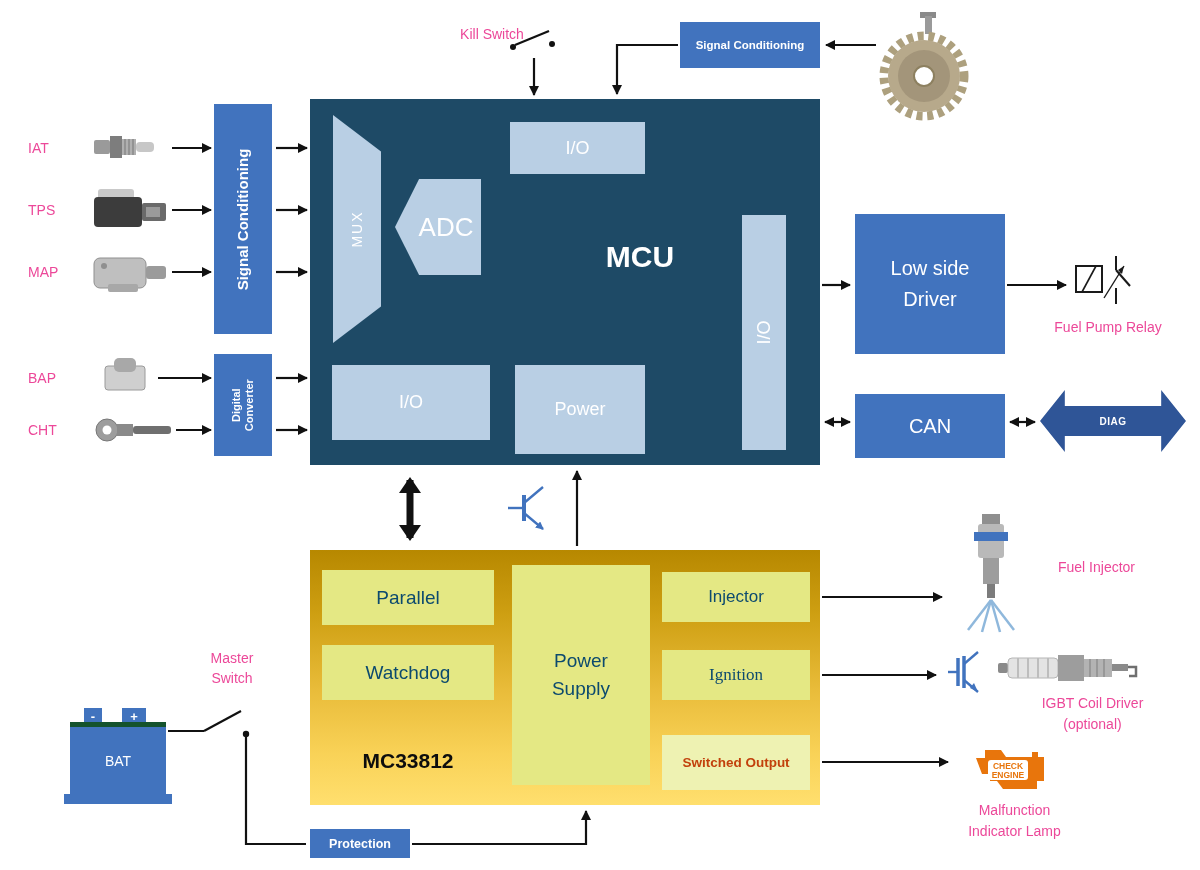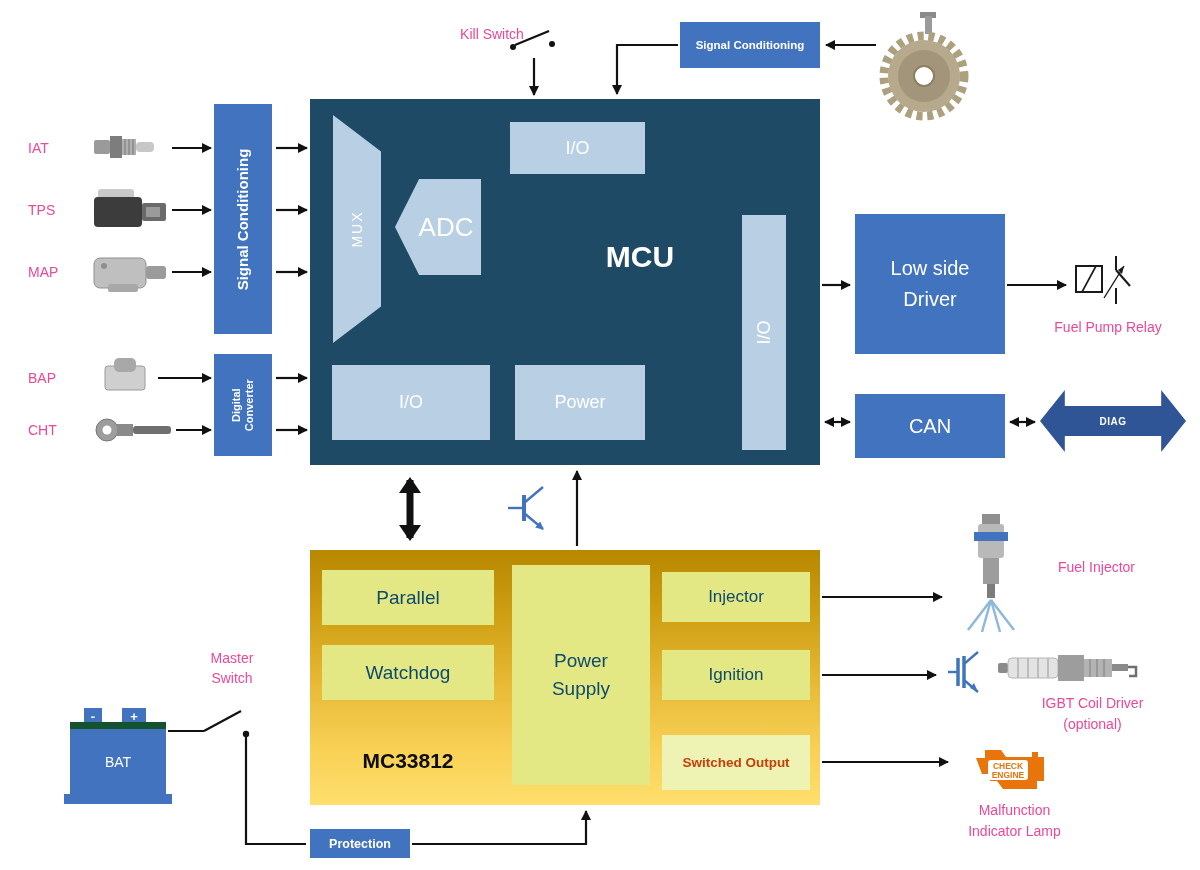--- a/index.html
+++ b/index.html
@@ -105,21 +105,21 @@
     <div class="abs lb flex" style="left:200px;top:23px;width:135px;height:52px;font-size:18px;">
       <span>I/O</span>
     </div>
     <div class="abs flex" style="left:240px;top:138px;width:180px;height:40px;color:#fff;font-size:30px;font-weight:bold;">MCU</div>
     <div class="abs lb flex vert" style="left:432px;top:116px;width:44px;height:235px;font-size:18px;">
       <span>I/O</span>
     </div>
     <div class="abs lb flex" style="left:22px;top:266px;width:158px;height:75px;font-size:18px;">
       <span>I/O</span>
     </div>
-    <div class="abs lb flex" style="left:205px;top:266px;width:130px;height:75px;font-size:18px;">
+    <div class="abs lb flex" style="left:205px;top:266px;width:130px;height:89px;font-size:18px;">
       <span>Power</span>
     </div>
   </div>
 
   <div class="abs blue flex" style="left:855px;top:214px;width:150px;height:140px;font-size:20px;line-height:1.55;">
     <span style="width:100px;">Low side Driver</span>
   </div>
 
   <svg class="icon-svg" style="left:1072px;top:252px;" width="64" height="58" viewBox="0 0 64 58">
     <rect x="4" y="14" width="26" height="26" fill="none" stroke="#1a1a1a" stroke-width="2"></rect>
@@ -146,35 +146,35 @@
     </div>
     <div class="abs yellow flex" style="left:12px;top:95px;width:172px;height:55px;font-size:19px;">
       <span>Watchdog</span>
     </div>
     <div class="abs yellow flex" style="left:202px;top:15px;width:138px;height:220px;font-size:19px;line-height:1.5;">
       <span style="width:80px;">Power Supply</span>
     </div>
     <div class="abs yellow flex" style="left:352px;top:22px;width:148px;height:50px;font-size:17px;">
       <span>Injector</span>
     </div>
-    <div class="abs yellow flex" style="left:352px;top:100px;width:148px;height:50px;font-size:17px;">
+    <div class="abs yellow flex" style="left:352px;top:100px;width:148px;height:50px;font-size:17px;font-family:Liberation Serif, serif;">
       <span>Ignition</span>
     </div>
     <div class="abs yellow-light flex" style="left:352px;top:185px;width:148px;height:55px;font-size:13.5px;font-weight:bold;">
       <span>Switched Output</span>
     </div>
     <div class="abs flex" style="left:12px;top:196px;width:172px;height:30px;color:#0d0d0d;font-size:21px;font-weight:bold;">MC33812</div>
   </div>
 
   <div class="abs label flex" style="left:196px;top:648px;width:72px;line-height:1.45;">Master Switch</div>
 
   <div>
     <div class="abs blue flex" style="left:84px;top:708px;width:18px;height:16px;font-size:13px;font-weight:bold;">-</div>
     <div class="abs blue flex" style="left:122px;top:708px;width:24px;height:16px;font-size:13px;font-weight:bold;">+</div>
-    <div class="abs blue flex" style="left:70px;top:722px;width:96px;height:72px;font-size:14px;border-top:7px solid #14532d;">
+    <div class="abs blue flex" style="left:70px;top:722px;width:96px;height:72px;font-size:14px;border-top:5px solid #14532d;">
       <span>BAT</span>
     </div>
     <div class="abs blue" style="left:64px;top:794px;width:108px;height:10px;"></div>
   </div>
 
   <div class="abs blue flex" style="left:310px;top:829px;width:100px;height:29px;font-size:12.5px;font-weight:bold;">
     <span>Protection</span>
   </div>
 
   <svg class="icon-svg" style="left:948px;top:512px;" width="86" height="126" viewBox="0 0 86 126">

